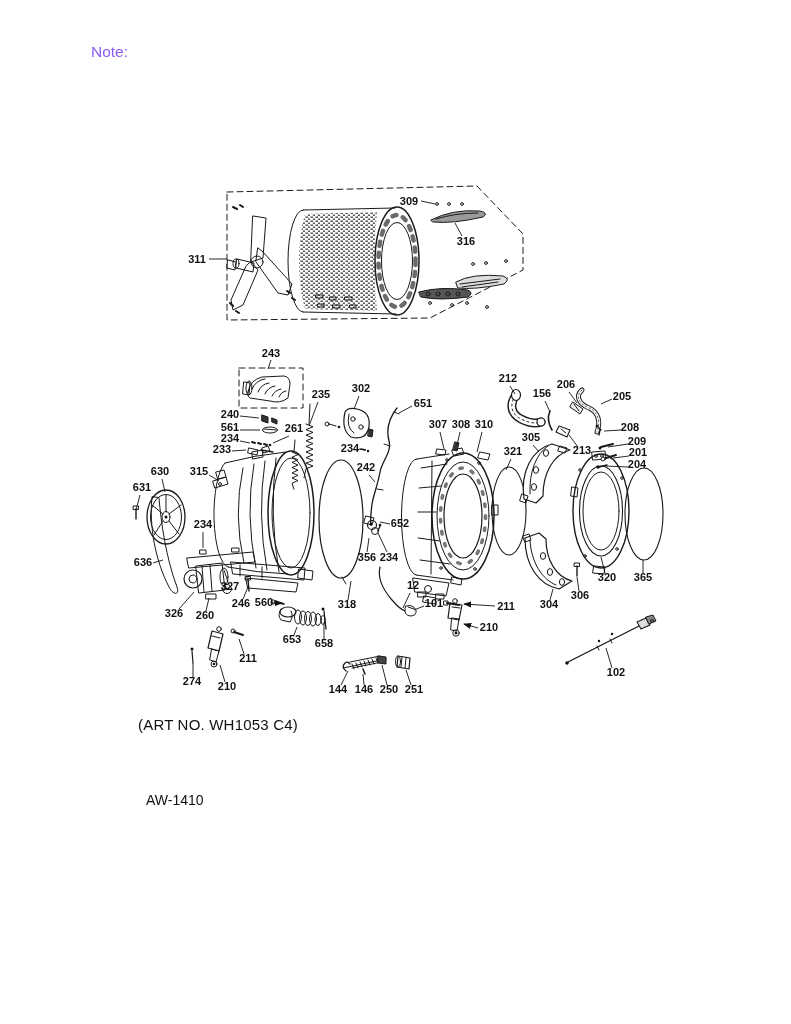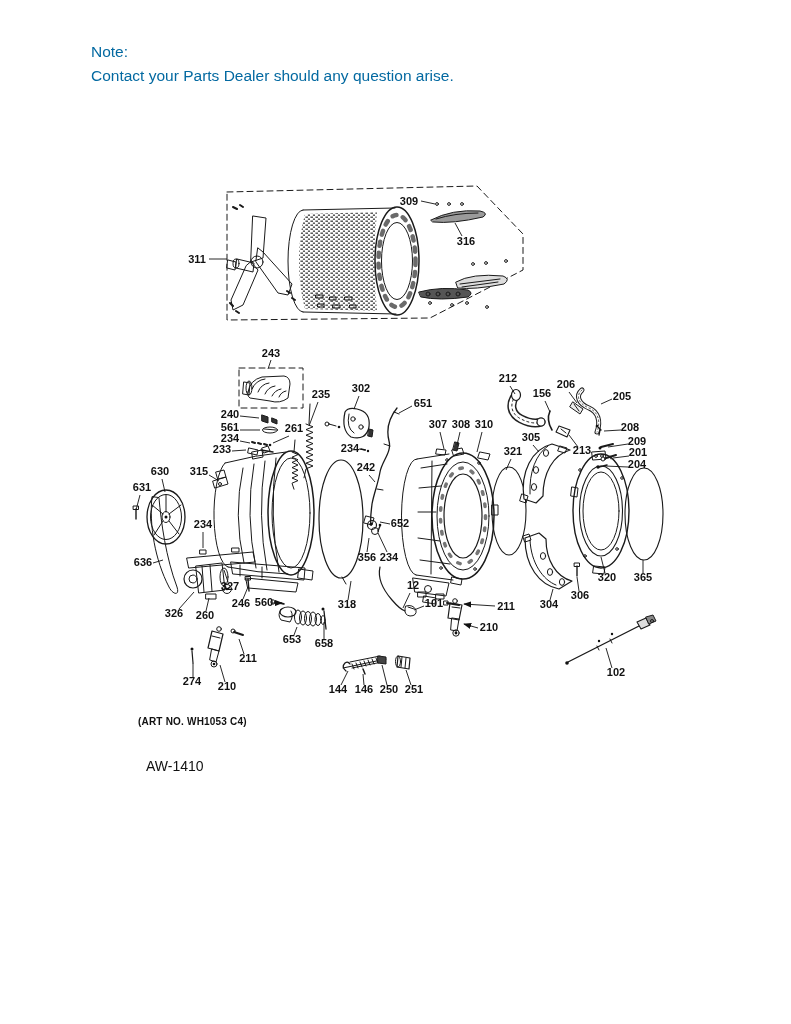--- a/index.html
+++ b/index.html
@@ -1,35 +1,34 @@
 <!DOCTYPE html>
 <html><head>
 <meta charset="utf-8">
 <style>
   html,body{margin:0;padding:0;background:#fff;}
   .page{position:relative;width:791px;height:1024px;background:#fff;overflow:hidden;
         font-family:"Liberation Sans",sans-serif;color:#111;}
-  .note{position:absolute;left:91px;top:40px;font-size:15.5px;line-height:23.5px;color:#0369a1;}
-  .artno{position:absolute;left:138px;top:716px;font-size:10px;font-weight:bold;letter-spacing:.2px;}
-  .awno{position:absolute;left:146px;top:758px;font-size:14px;}
+  .note{position:absolute;left:91px;top:40px;font-size:15.5px;line-height:23.5px;color:#8b5cf6;}
+  .artno{position:absolute;left:138px;top:716px;font-size:15px;font-weight:normal;letter-spacing:.2px;}
+  .awno{position:absolute;left:146px;top:792px;font-size:14px;}
   svg.diagram{position:absolute;left:0;top:0;}
   .art path,.art line,.art polyline,.art ellipse,.art circle,.art rect,.art polygon{
       fill:none;stroke:#1a1a1a;stroke-width:1;stroke-linecap:round;stroke-linejoin:round;}
   .dash{stroke-dasharray:6 4;}
   .plabel{font:bold 11px "Liberation Sans",sans-serif;fill:#111;text-anchor:middle;}
   .leader{stroke:#111;stroke-width:.9;}
 </style>
 </head>
 <body>
 
 <div class="page">
 
   <div class="note">
     <div>Note:</div>
-    <div>Contact your Parts Dealer should any question arise.</div>
   </div>
 
   <svg class="diagram" width="791" height="1024" viewBox="0 0 791 1024" xmlns="http://www.w3.org/2000/svg">
     <defs>
       <pattern id="perf" width="5" height="4" patternUnits="userSpaceOnUse">
         <rect width="5" height="4" fill="#ffffff"></rect>
         <rect x="0.4" y="0.5" width="2.6" height="1.4" fill="#4a4a4a"></rect>
         <rect x="2.9" y="2.5" width="2.6" height="1.4" fill="#4a4a4a"></rect>
       </pattern>
       <marker id="arrowhead" markerWidth="9" markerHeight="7" refX="8" refY="3.5" orient="auto">

